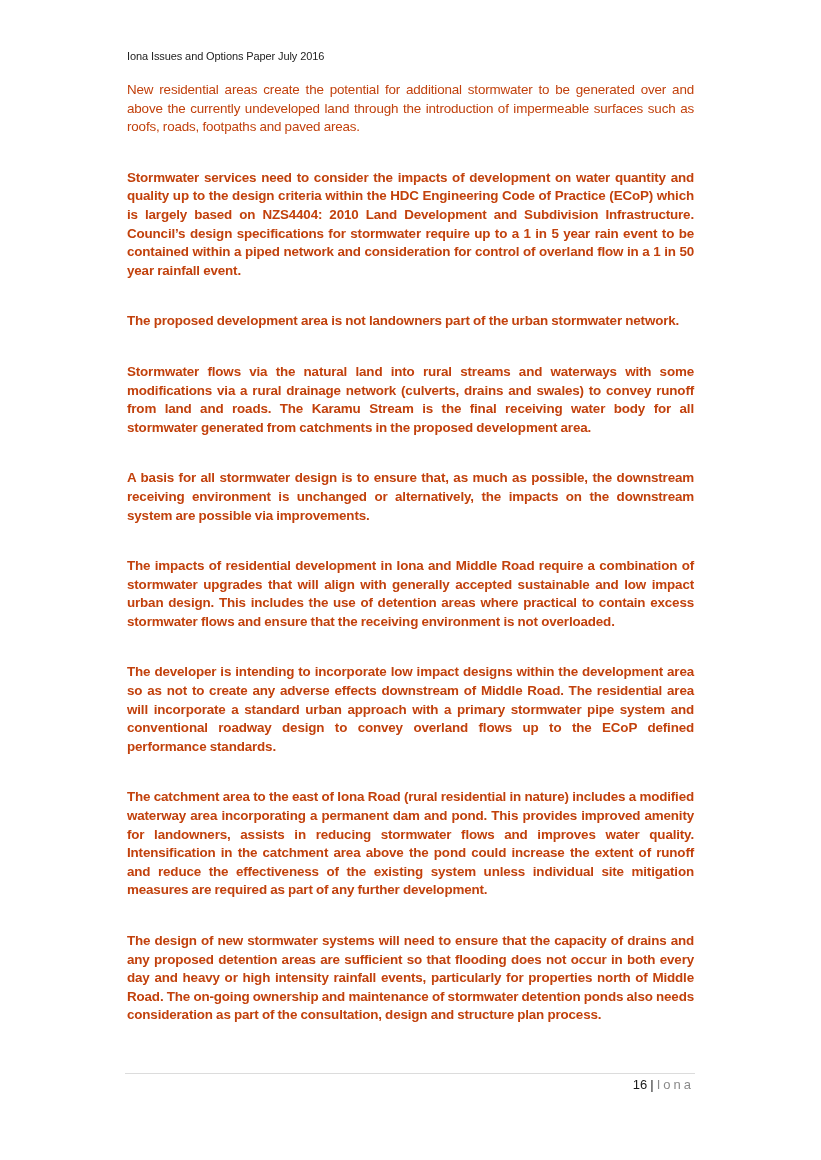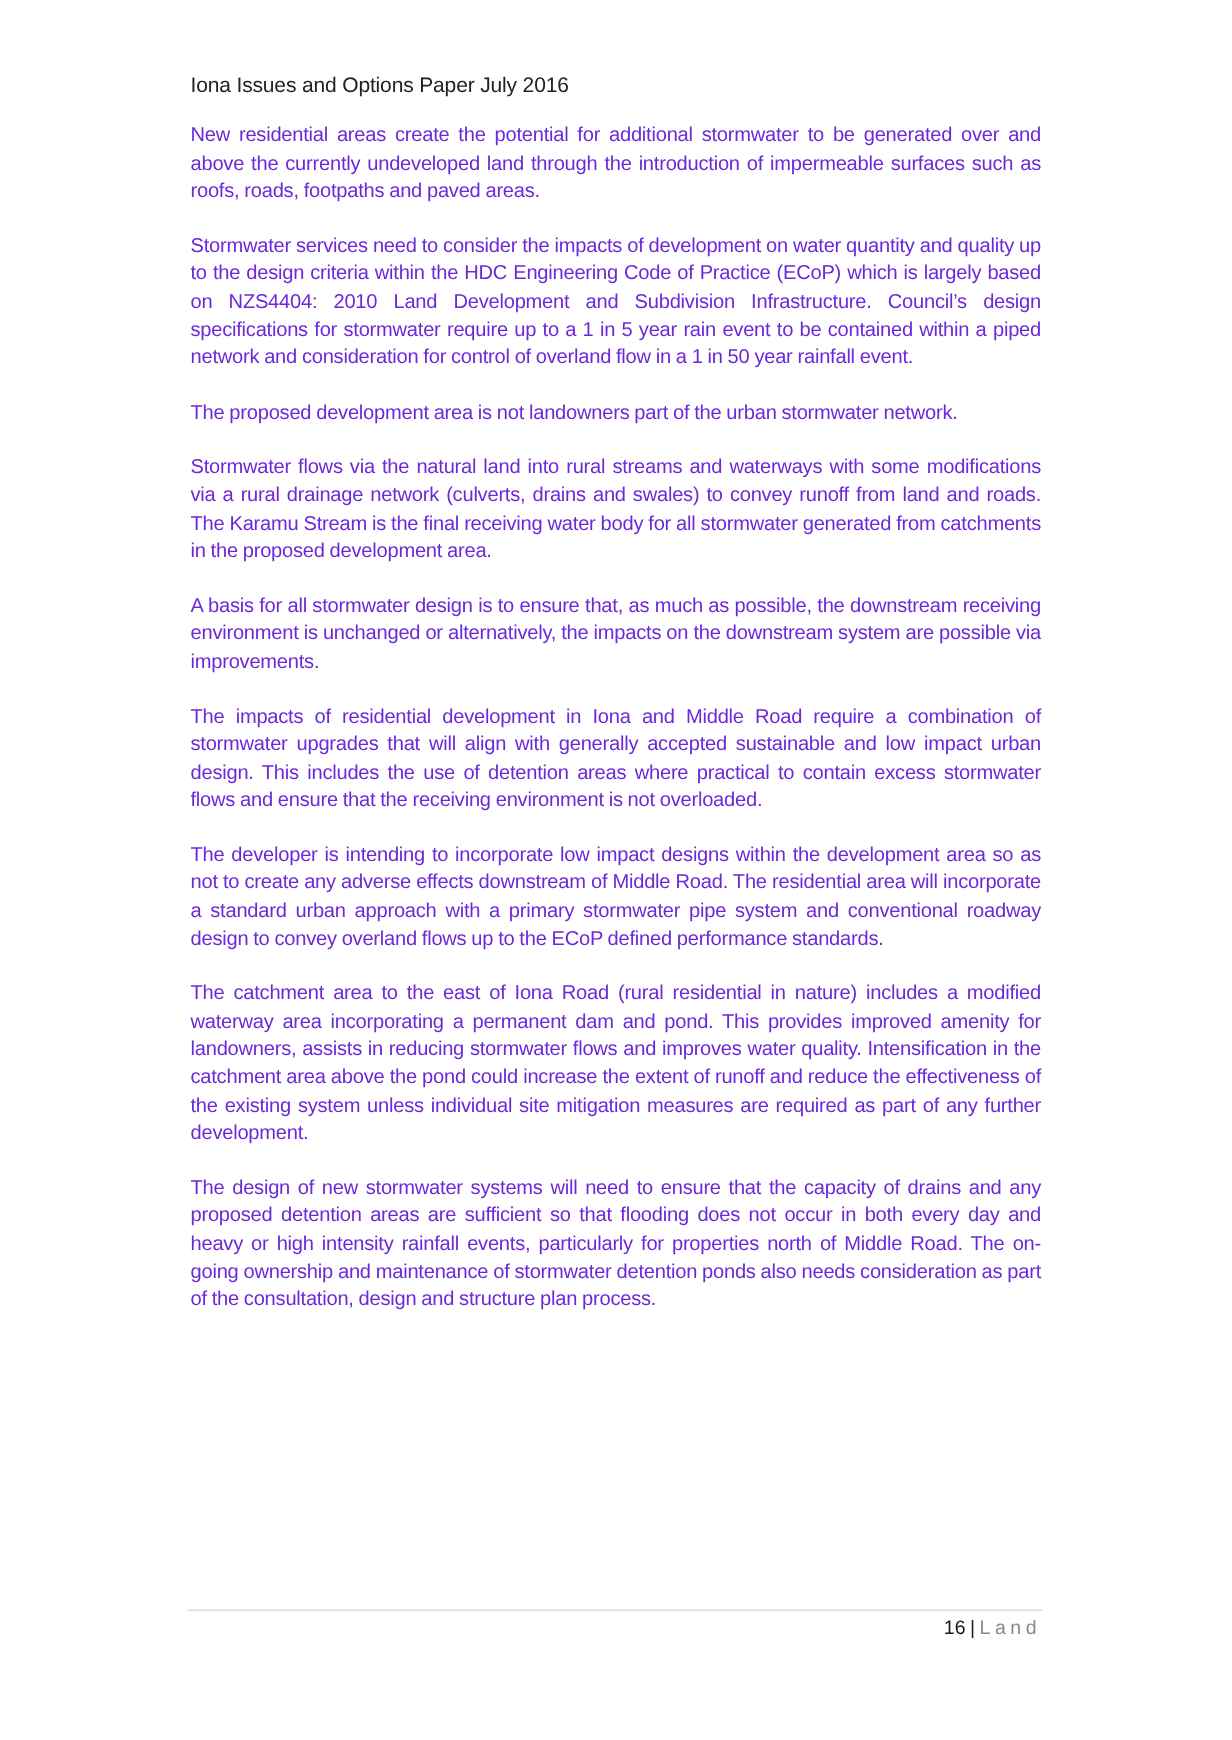--- a/index.html
+++ b/index.html
@@ -19,42 +19,43 @@
       position: absolute;
       left: 0; top: 0;
       width: 821px;
       height: 1160px;
       background: #ffffff;
     }
     .running-header {
       position: absolute;
       left: 127px;
       top: 49px;
-      font-size: 14px;
+      font-size: 11px;
       line-height: 14px;
       color: #222;
       letter-spacing: -0.1px;
     }
     .body-text {
       position: absolute;
       left: 127px;
       top: 81px;
       width: 567px;
     }
     .para {
       margin: 0;
       font-size: 13.4px;
       line-height: 18.6px;
       text-align: justify;
       letter-spacing: -0.15px;
       word-spacing: -0.3px;
-      color: #6d28d9;
+      color: #c2410c;
     }
     .para + .para {
-      margin-top: 18px;
+      margin-top: 32px;
+      font-weight: bold;
     }
     .footer-rule {
       position: absolute;
       left: 125px;
       top: 1073px;
       width: 570px;
       height: 1px;
       background: #dcdcdc;
     }
     .footer-page {
@@ -92,16 +93,16 @@
     <p class="para">A basis for all stormwater design is to ensure that, as much as possible, the downstream receiving environment is unchanged or alternatively, the impacts on the downstream system are possible via improvements.</p>
     <p class="para">The impacts of residential development in Iona and Middle Road require a combination of stormwater upgrades that will align with generally accepted sustainable and low impact urban design. This includes the use of detention areas where practical to contain excess stormwater flows and ensure that the receiving environment is not overloaded.</p>
     <p class="para">The developer is intending to incorporate low impact designs within the development area so as not to create any adverse effects downstream of Middle Road. The residential area will incorporate a standard urban approach with a primary stormwater pipe system and conventional roadway design to convey overland flows up to the ECoP defined performance standards.</p>
     <p class="para">The catchment area to the east of Iona Road (rural residential in nature) includes a modified waterway area incorporating a permanent dam and pond. This provides improved amenity for landowners, assists in reducing stormwater flows and improves water quality. Intensification in the catchment area above the pond could increase the extent of runoff and reduce the effectiveness of the existing system unless individual site mitigation measures are required as part of any further development.</p>
     <p class="para">The design of new stormwater systems will need to ensure that the capacity of drains and any proposed detention areas are sufficient so that flooding does not occur in both every day and heavy or high intensity rainfall events, particularly for properties north of Middle Road. The on-going ownership and maintenance of stormwater detention ponds also needs consideration as part of the consultation, design and structure plan process.</p>
   </div>
 
   <div class="footer-rule"></div>
 
   <div class="footer-page">
-    <span class="num">16</span><span class="sep">|</span><span class="word">Land</span>
+    <span class="num">16</span><span class="sep">|</span><span class="word">Iona</span>
   </div>
 
 </div>
 
 </body></html>

